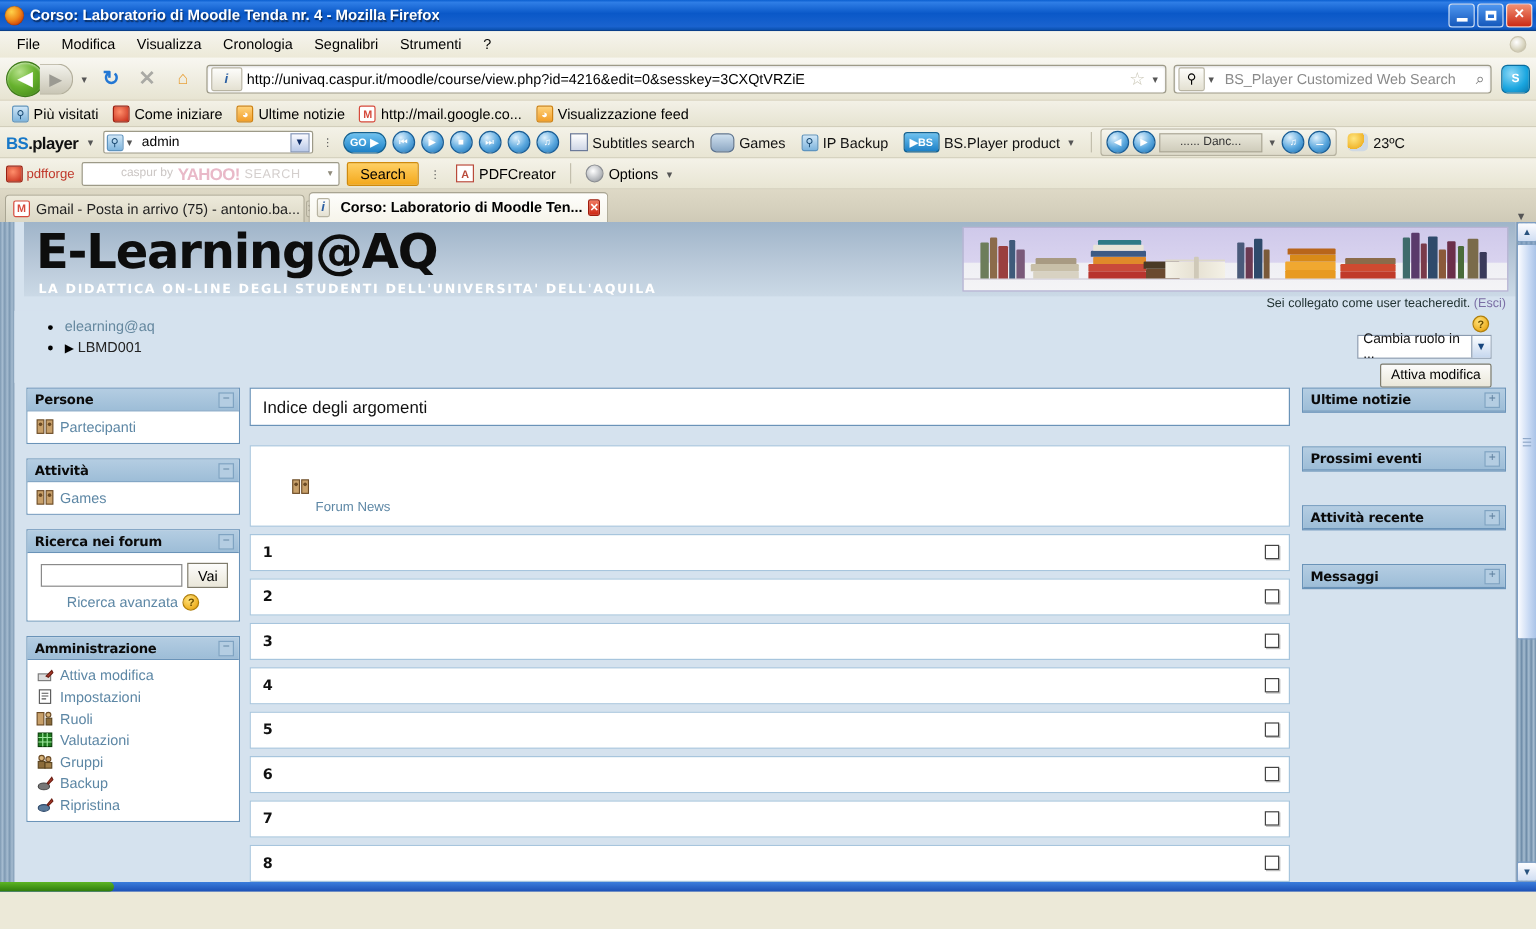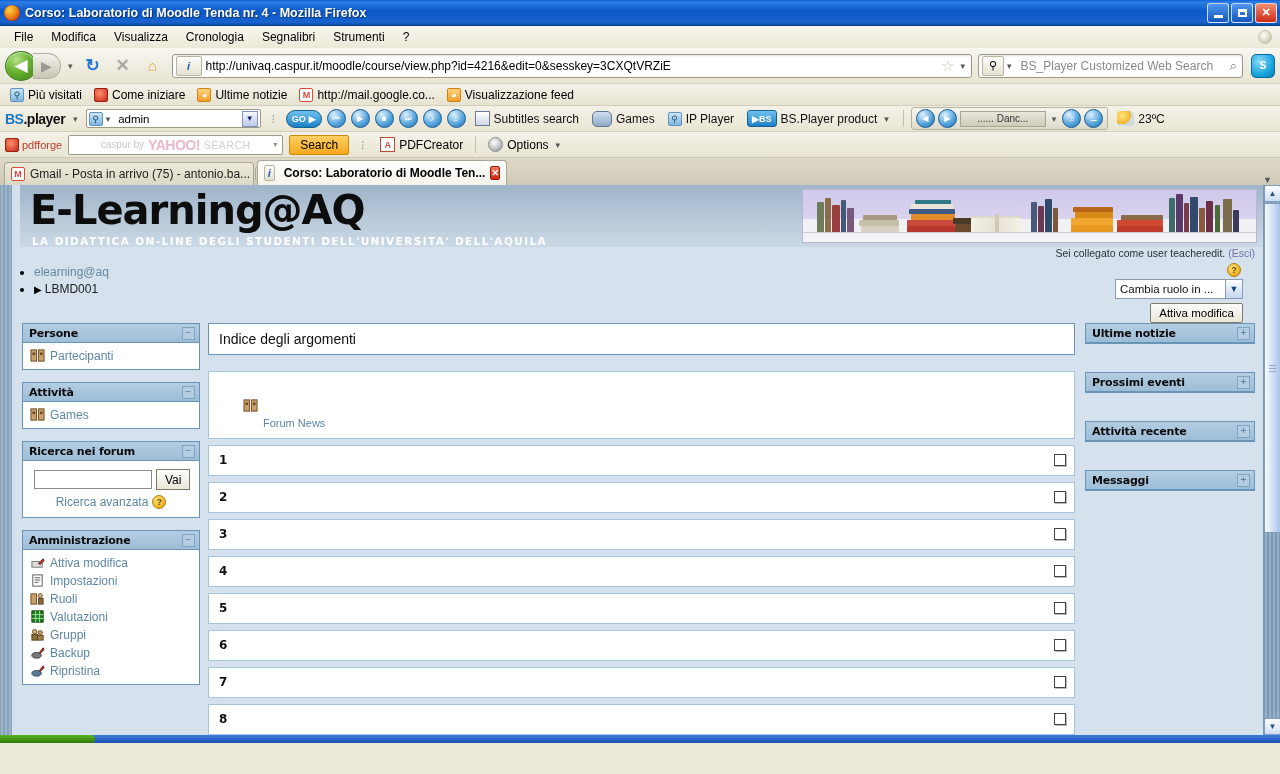--- a/index.html
+++ b/index.html
@@ -282,36 +282,36 @@
     position: absolute; right: 8px; top: 62px;
     font-size: 10.5px; color: #233;
   }
   .login-line a { color: #7b6fa5; text-decoration: none; }
 
   .nav-row {
     margin-left: 12px; position: relative; height: 60px;
     background: #d5e2ee;
   }
   .crumbs { padding-top: 6px; padding-left: 22px; }
-  .crumbs li { list-style: disc; color: #000; margin-bottom: 3px; font-size: 12px; }
+  .crumbs li { list-style: disc; color: #000; margin-bottom: 3px; font-size: 12px; margin-left: 20px; }
   .crumbs li a { color: #65889f; text-decoration: none; }
   .crumbs li .arrow { color: #000; font-size: 10px; margin-right: 3px; }
   .crumbs li .plain { color: #222; }
 
   .help-ic {
     position: absolute; right: 22px; top: 4px;
     width: 14px; height: 14px; border-radius: 50%;
     background: radial-gradient(circle at 38% 32%, #ffe27a, #f0b429 65%, #c98a0a);
     border: 1px solid #b07f0a;
     color: #6b4e00; font-size: 9px; font-weight: bold;
     display: flex; align-items: center; justify-content: center;
   }
   .role-select {
     position: absolute; right: 20px; top: 20px;
-    width: 128px; height: 20px;
+    width: 112px; height: 20px;
     background: #fff; border: 1px solid #8a9bb0;
     display: flex; align-items: center; font-size: 11.5px; color: #111;
     padding-left: 4px;
   }
   .role-select .arw {
     margin-left: auto; width: 17px; height: 18px;
     background: linear-gradient(to bottom,#fbfdff,#c6d7ee);
     border-left: 1px solid #8a9bb0;
     display: flex; align-items: center; justify-content: center;
     font-size: 9px; color: #17457e;
@@ -553,21 +553,21 @@
     <div class="bkitem">
       <span class="film-ic"></span>
       <span class="sm-txt">Subtitles search</span>
     </div>
     <div class="bkitem">
       <span class="game-ic"></span>
       <span class="sm-txt">Games</span>
     </div>
     <div class="bkitem">
       <span class="ic-sq ic-blue">⚲</span>
-      <span class="sm-txt">IP Player</span>
+      <span class="sm-txt">IP Backup</span>
     </div>
     <div class="bkitem">
       <span class="bs-chip">▶BS</span>
       <span class="sm-txt">BS.Player product</span>
       <span class="caret-sm">▾</span>
     </div>
     <span class="sep-v"></span>
     <div class="media-grp">
       <div class="rnd-btn">◀</div>
       <div class="rnd-btn">▶</div>

